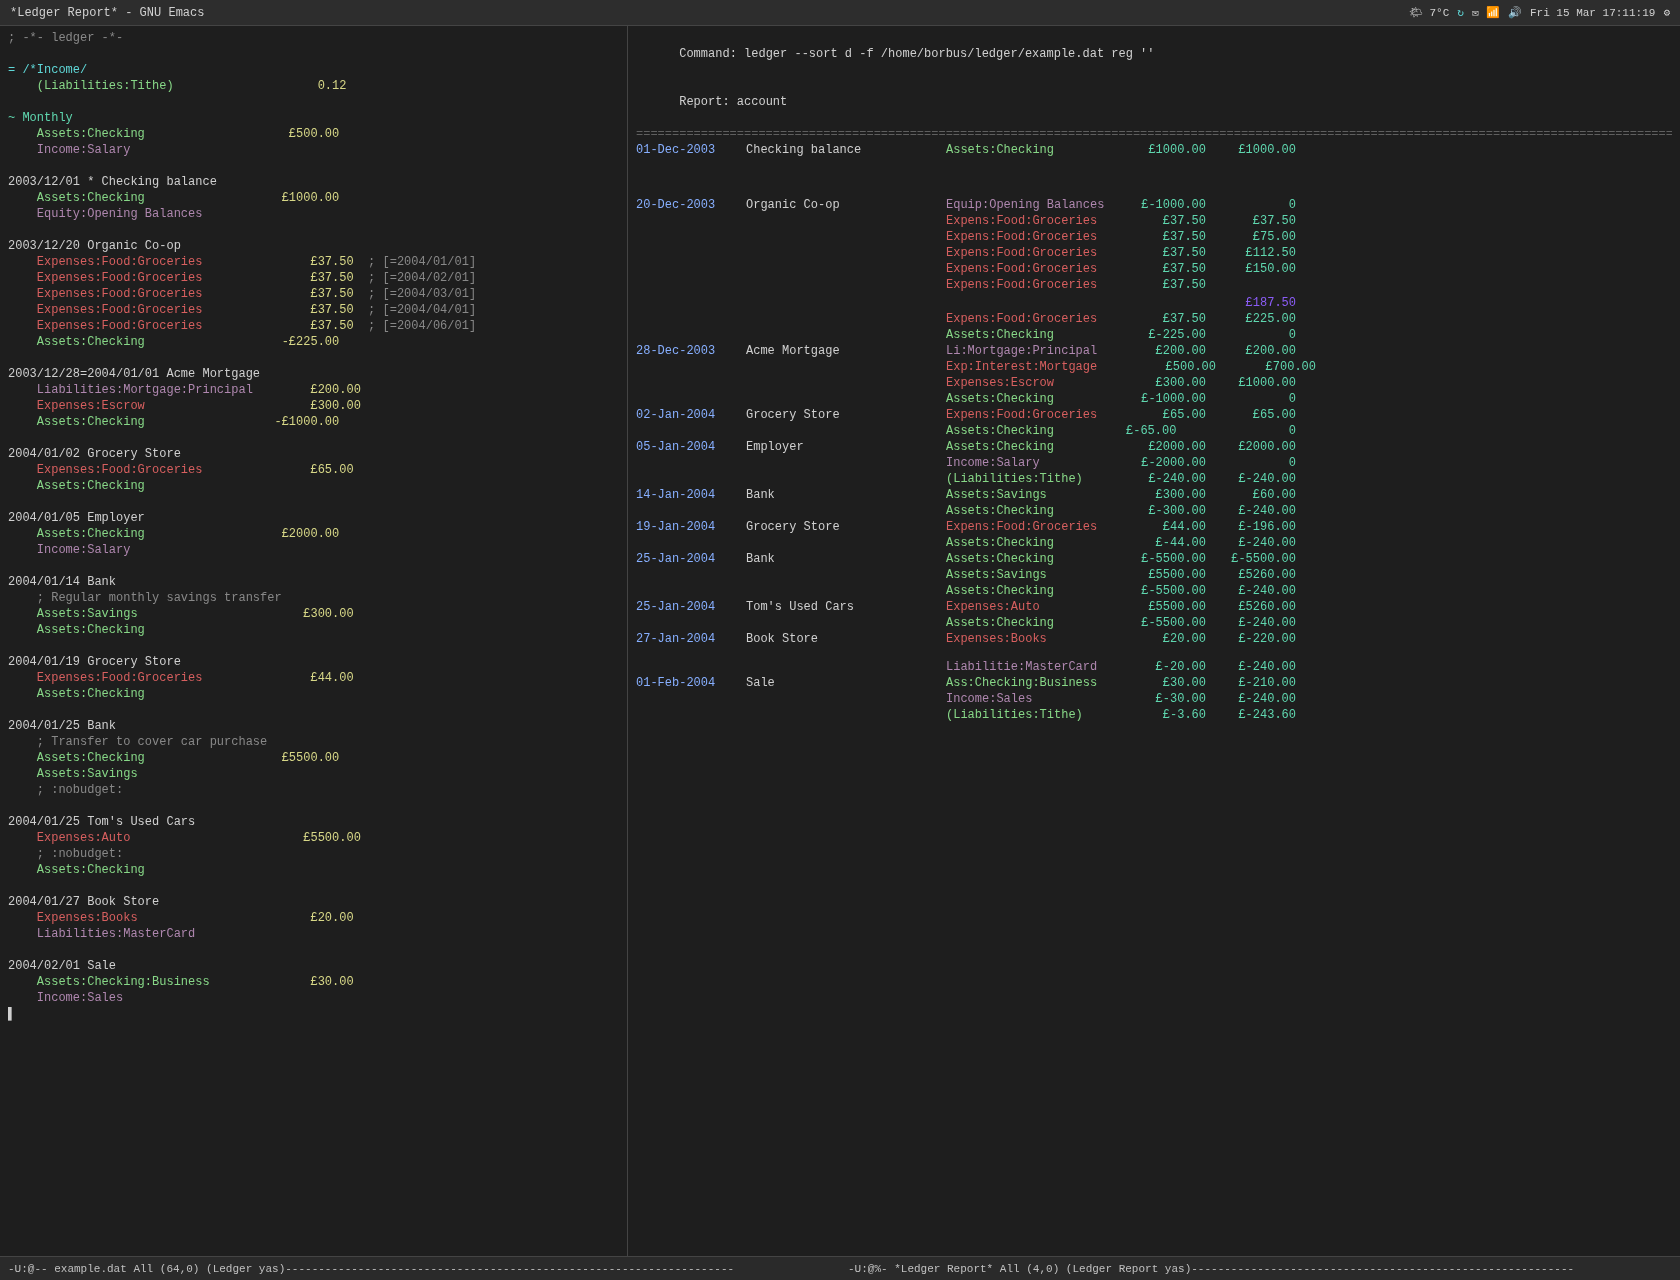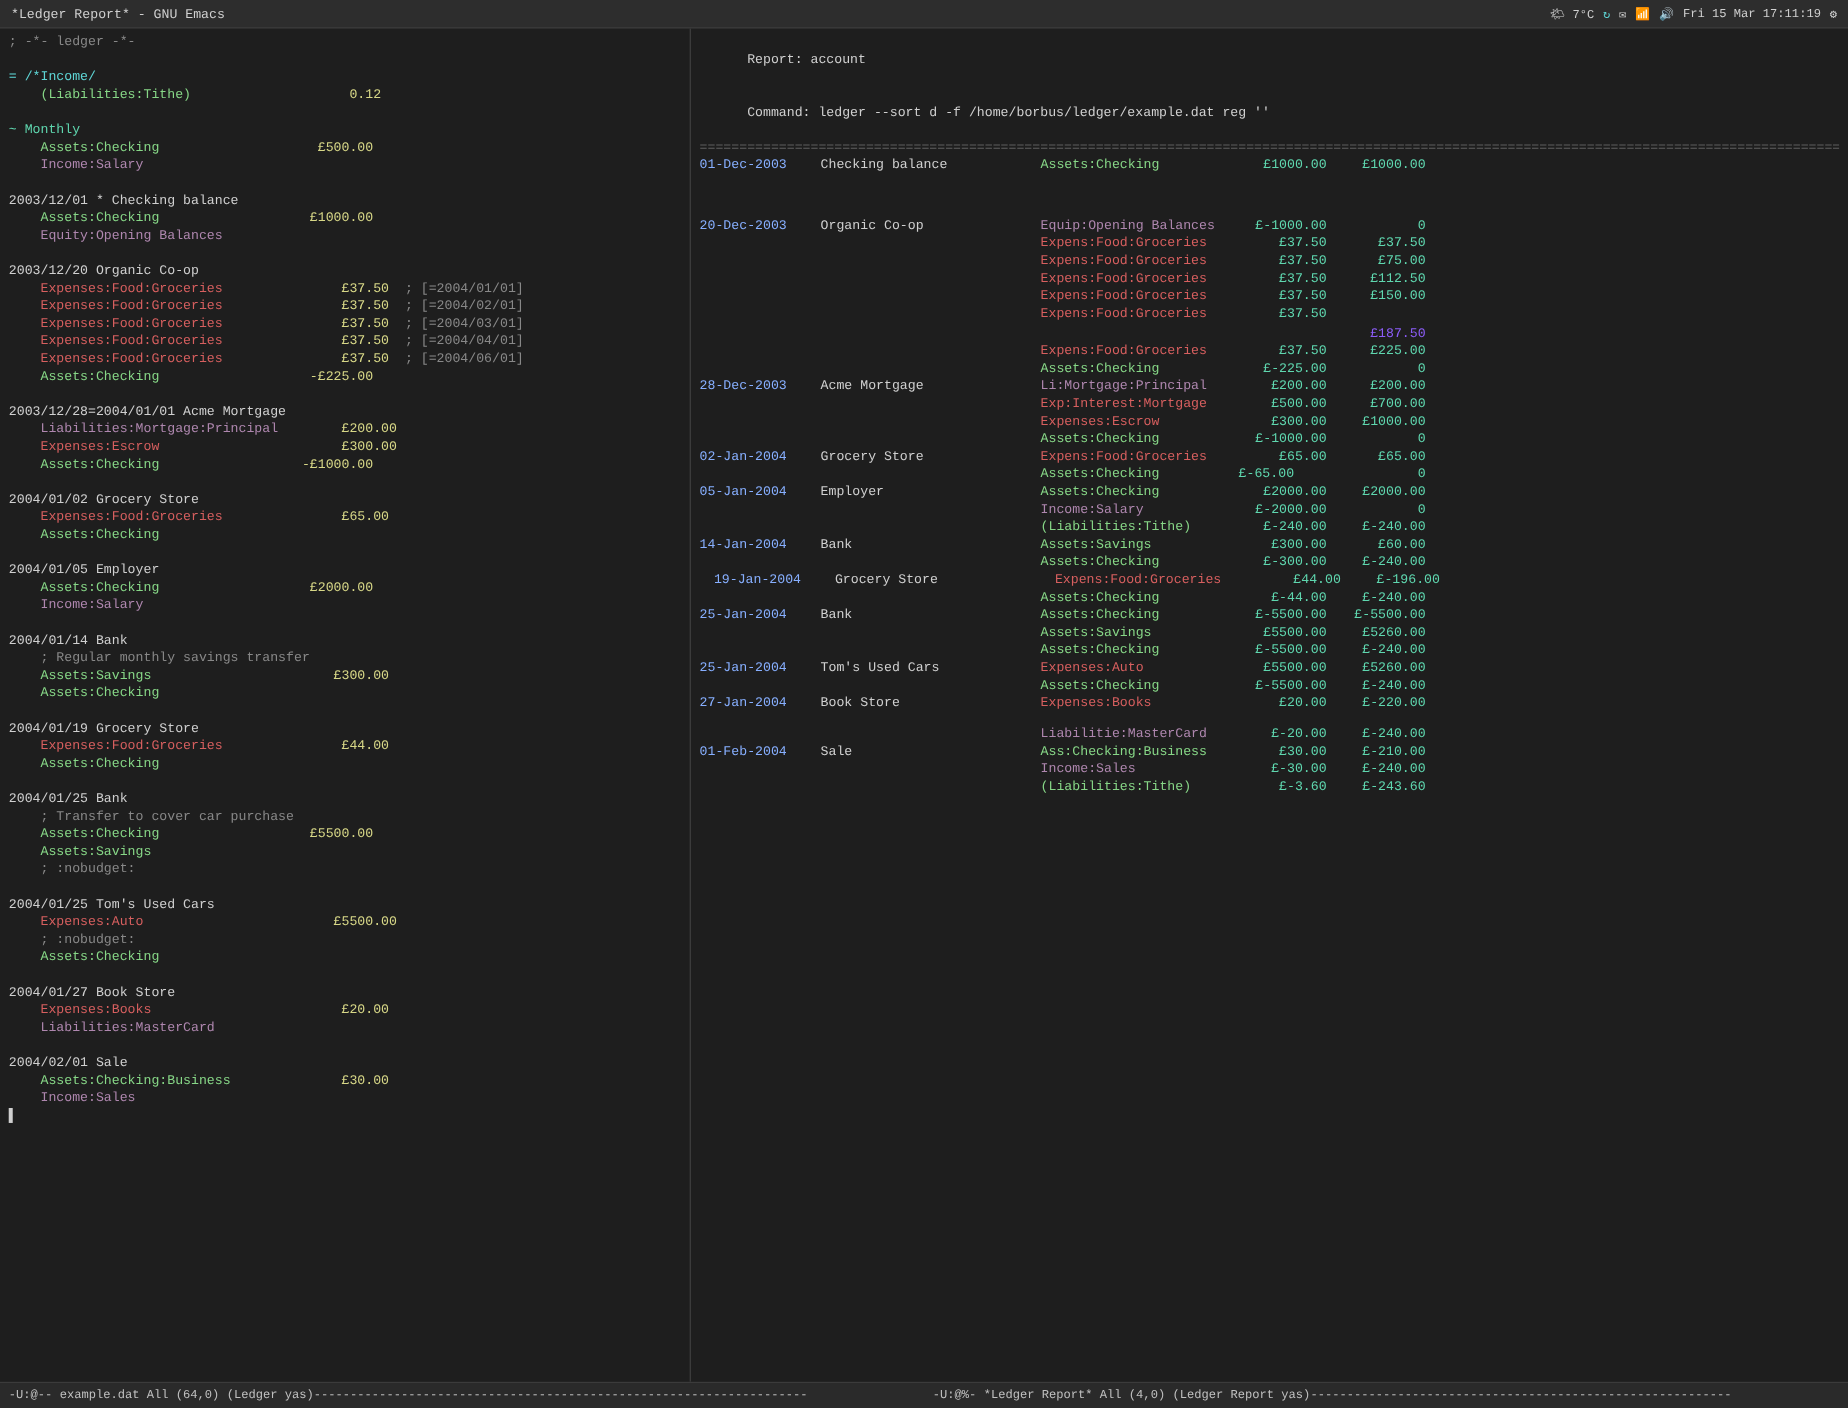--- a/index.html
+++ b/index.html
@@ -172,24 +172,24 @@
     <div class="line"><span class="magenta">    Liabilities:MasterCard</span></div>
     <div class="line">&nbsp;</div>
     <div class="line"><span class="white">2004/02/01 Sale</span></div>
     <div class="line"><span class="green">    Assets:Checking:Business</span>              <span class="yellow">£30.00</span></div>
     <div class="line"><span class="magenta">    Income:Sales</span></div>
     <div class="line" style="color: #d0d0d0;">▌</div>
   </div>
 
   <div id="right-pane">
     <div class="line">
+      <span class="white">Command: ledger --sort d -f /home/borbus/ledger/example.dat reg ''</span>
+    </div>
+    <div class="line">
       <span class="white">Report: account</span>
-    </div>
-    <div class="line">
-      <span class="white">Command: ledger --sort d -f /home/borbus/ledger/example.dat reg ''</span>
     </div>
     <div class="horiz-line" style="color:#5f5f5f; overflow:hidden; white-space:nowrap;">================================================================================================================================================</div>
 
     <div style="display:flex; line-height:16px;">
       <span style="color:#87afff; min-width:110px;">01-Dec-2003</span>
       <span style="color:#d0d0d0; min-width:200px;">Checking balance</span>
       <span style="color:#87d787; min-width:180px;">Assets:Checking</span>
       <span style="color:#5fd7af; min-width:80px; text-align:right;">£1000.00</span>
       <span style="color:#5fd7af; min-width:80px; text-align:right; margin-left:10px;">£1000.00</span>
     </div>
@@ -237,21 +237,21 @@
       <span style="color:#5fd7af; min-width:80px; text-align:right; margin-left:10px;">0</span>
     </div>
 
     <div style="display:flex; line-height:16px;">
       <span style="color:#87afff; min-width:110px;">28-Dec-2003</span>
       <span style="color:#d0d0d0; min-width:200px;">Acme Mortgage</span>
       <span style="color:#af87af; min-width:180px;">Li:Mortgage:Principal</span>
       <span style="color:#5fd7af; min-width:80px; text-align:right;">£200.00</span>
       <span style="color:#5fd7af; min-width:80px; text-align:right; margin-left:10px;">£200.00</span>
     </div>
-    <div style="display:flex; line-height:16px; padding-left:310px;">
+    <div style="display:flex; line-height:16px; padding-left:310px;gap:10px;">
       <span style="color:#d75f5f; min-width:180px;">Exp:Interest:Mortgage</span>
       <span style="color:#5fd7af; min-width:80px; text-align:right;">£500.00</span>
       <span style="color:#5fd7af; min-width:80px; text-align:right; margin-left:10px;">£700.00</span>
     </div>
     <div style="display:flex; line-height:16px; padding-left:310px;">
       <span style="color:#d75f5f; min-width:180px;">Expenses:Escrow</span>
       <span style="color:#5fd7af; min-width:80px; text-align:right;">£300.00</span>
       <span style="color:#5fd7af; min-width:80px; text-align:right; margin-left:10px;">£1000.00</span>
     </div>
     <div style="display:flex; line-height:16px; padding-left:310px;">
@@ -298,21 +298,21 @@
       <span style="color:#5fd7af; min-width:80px; text-align:right;">£300.00</span>
       <span style="color:#5fd7af; min-width:80px; text-align:right; margin-left:10px;">£60.00</span>
     </div>
     <div style="display:flex; line-height:16px; padding-left:310px;">
       <span style="color:#87d787; min-width:180px;">Assets:Checking</span>
       <span style="color:#5fd7af; min-width:80px; text-align:right;">£-300.00</span>
       <span style="color:#5fd7af; min-width:80px; text-align:right; margin-left:10px;">£-240.00</span>
     </div>
 
     <div style="display:flex; line-height:16px;">
-      <span style="color:#87afff; min-width:110px;margin-left:13px;">19-Jan-2004</span>
+      <span style="color:#87afff; min-width:110px;">19-Jan-2004</span>
       <span style="color:#d0d0d0; min-width:200px;">Grocery Store</span>
       <span style="color:#d75f5f; min-width:180px;">Expens:Food:Groceries</span>
       <span style="color:#5fd7af; min-width:80px; text-align:right;">£44.00</span>
       <span style="color:#5fd7af; min-width:80px; text-align:right; margin-left:10px;">£-196.00</span>
     </div>
     <div style="display:flex; line-height:16px; padding-left:310px;">
       <span style="color:#87d787; min-width:180px;">Assets:Checking</span>
       <span style="color:#5fd7af; min-width:80px; text-align:right;">£-44.00</span>
       <span style="color:#5fd7af; min-width:80px; text-align:right; margin-left:10px;">£-240.00</span>
     </div>

